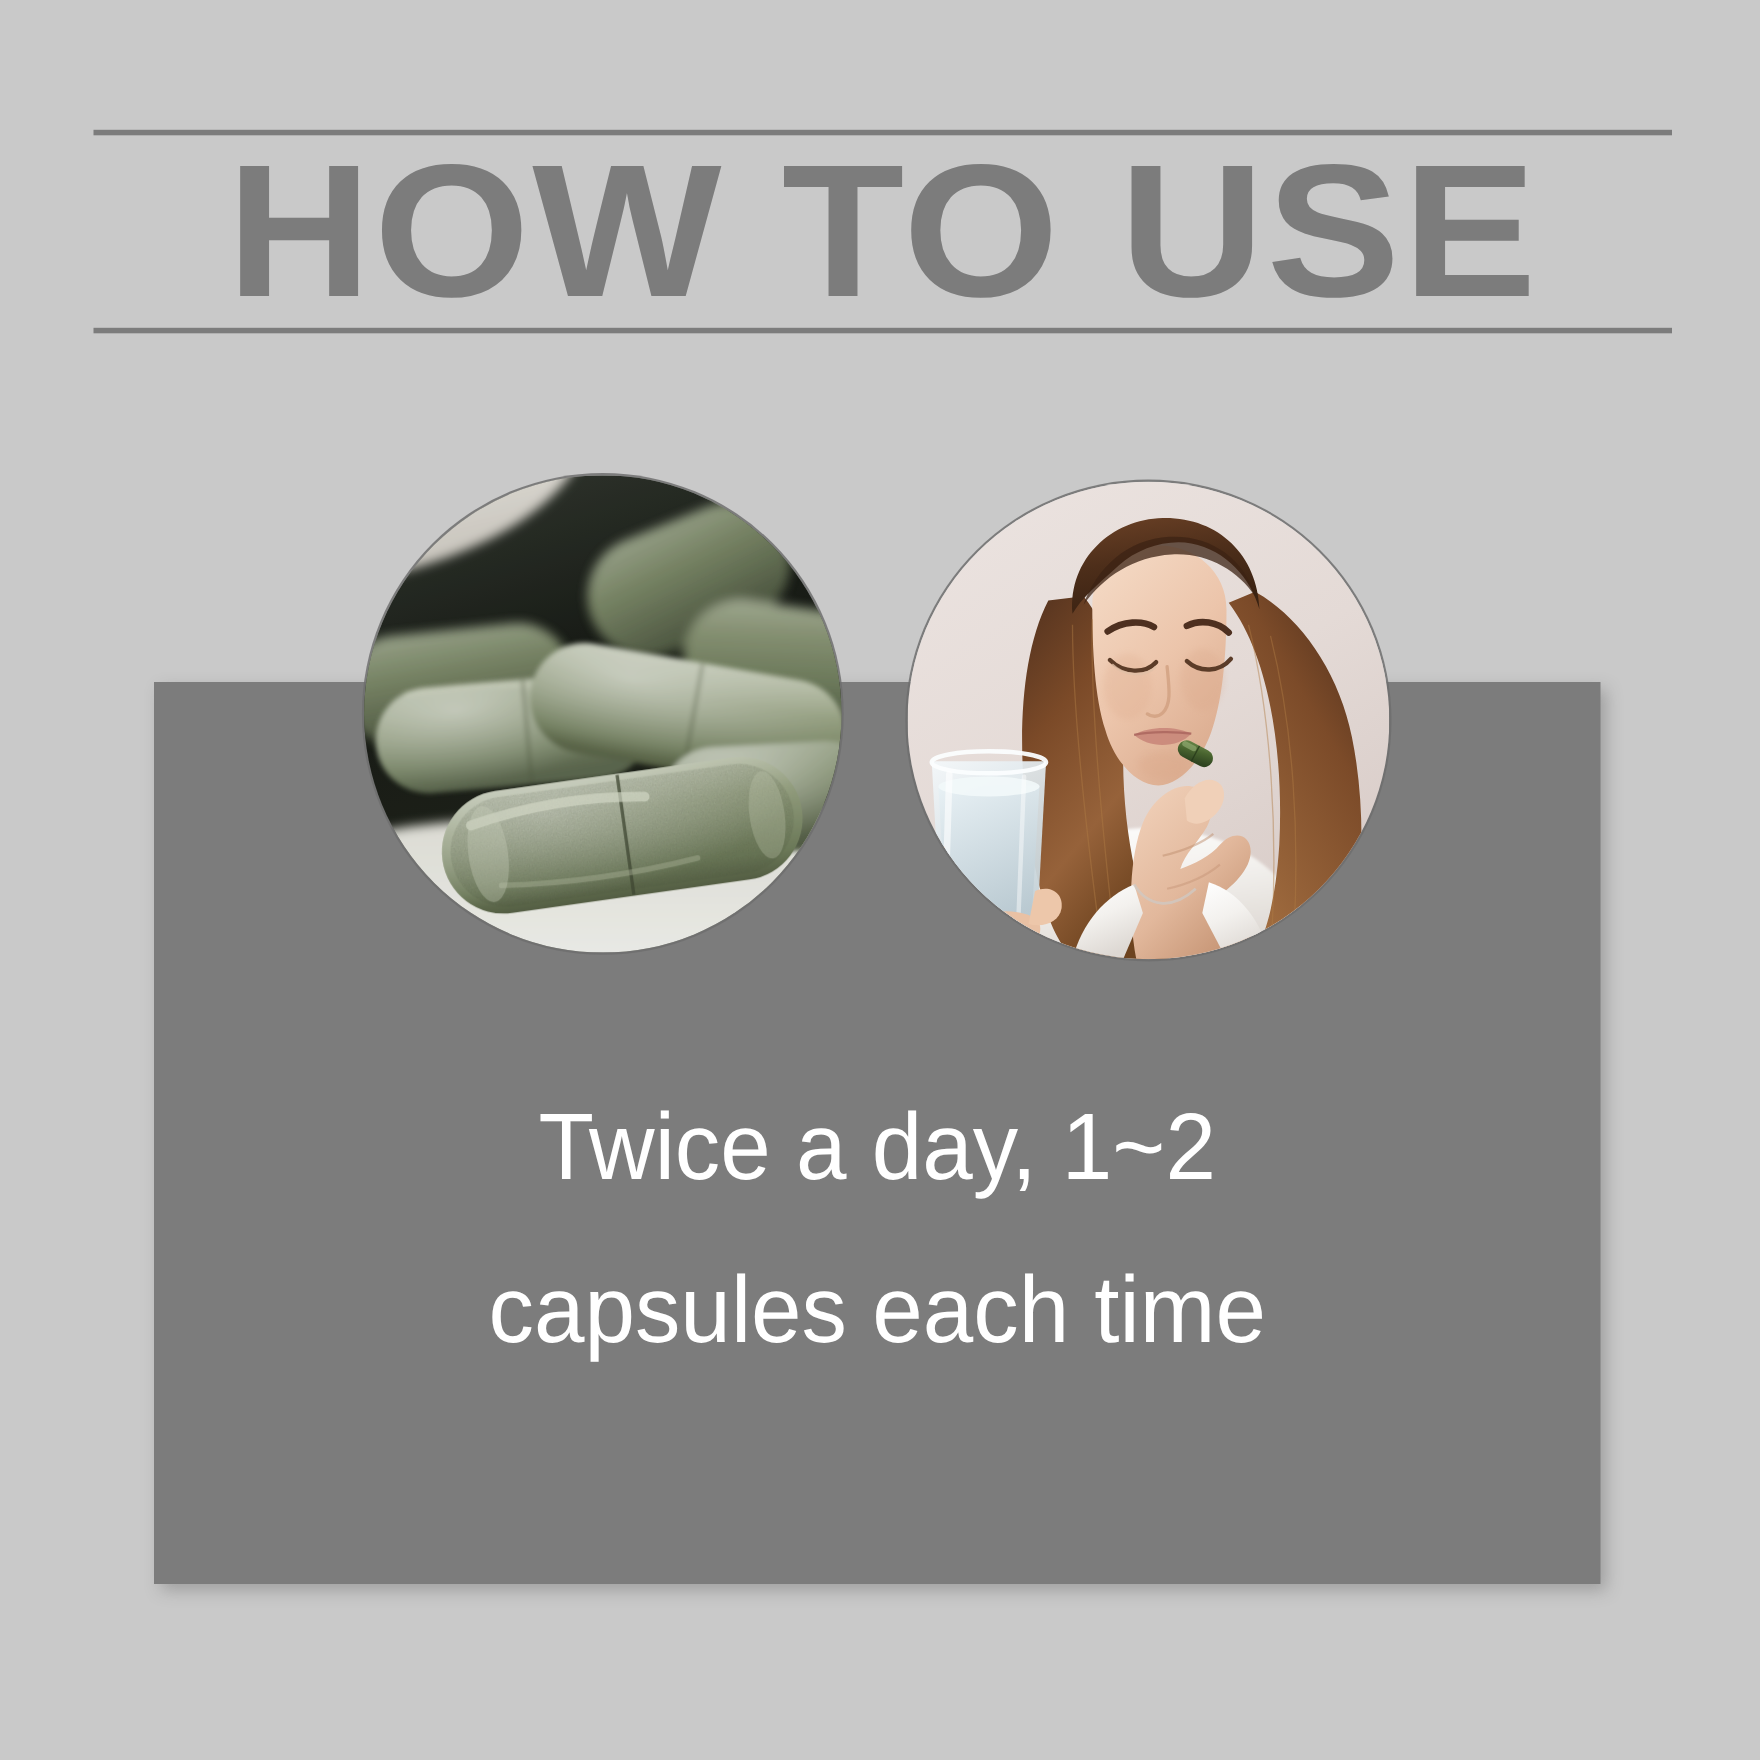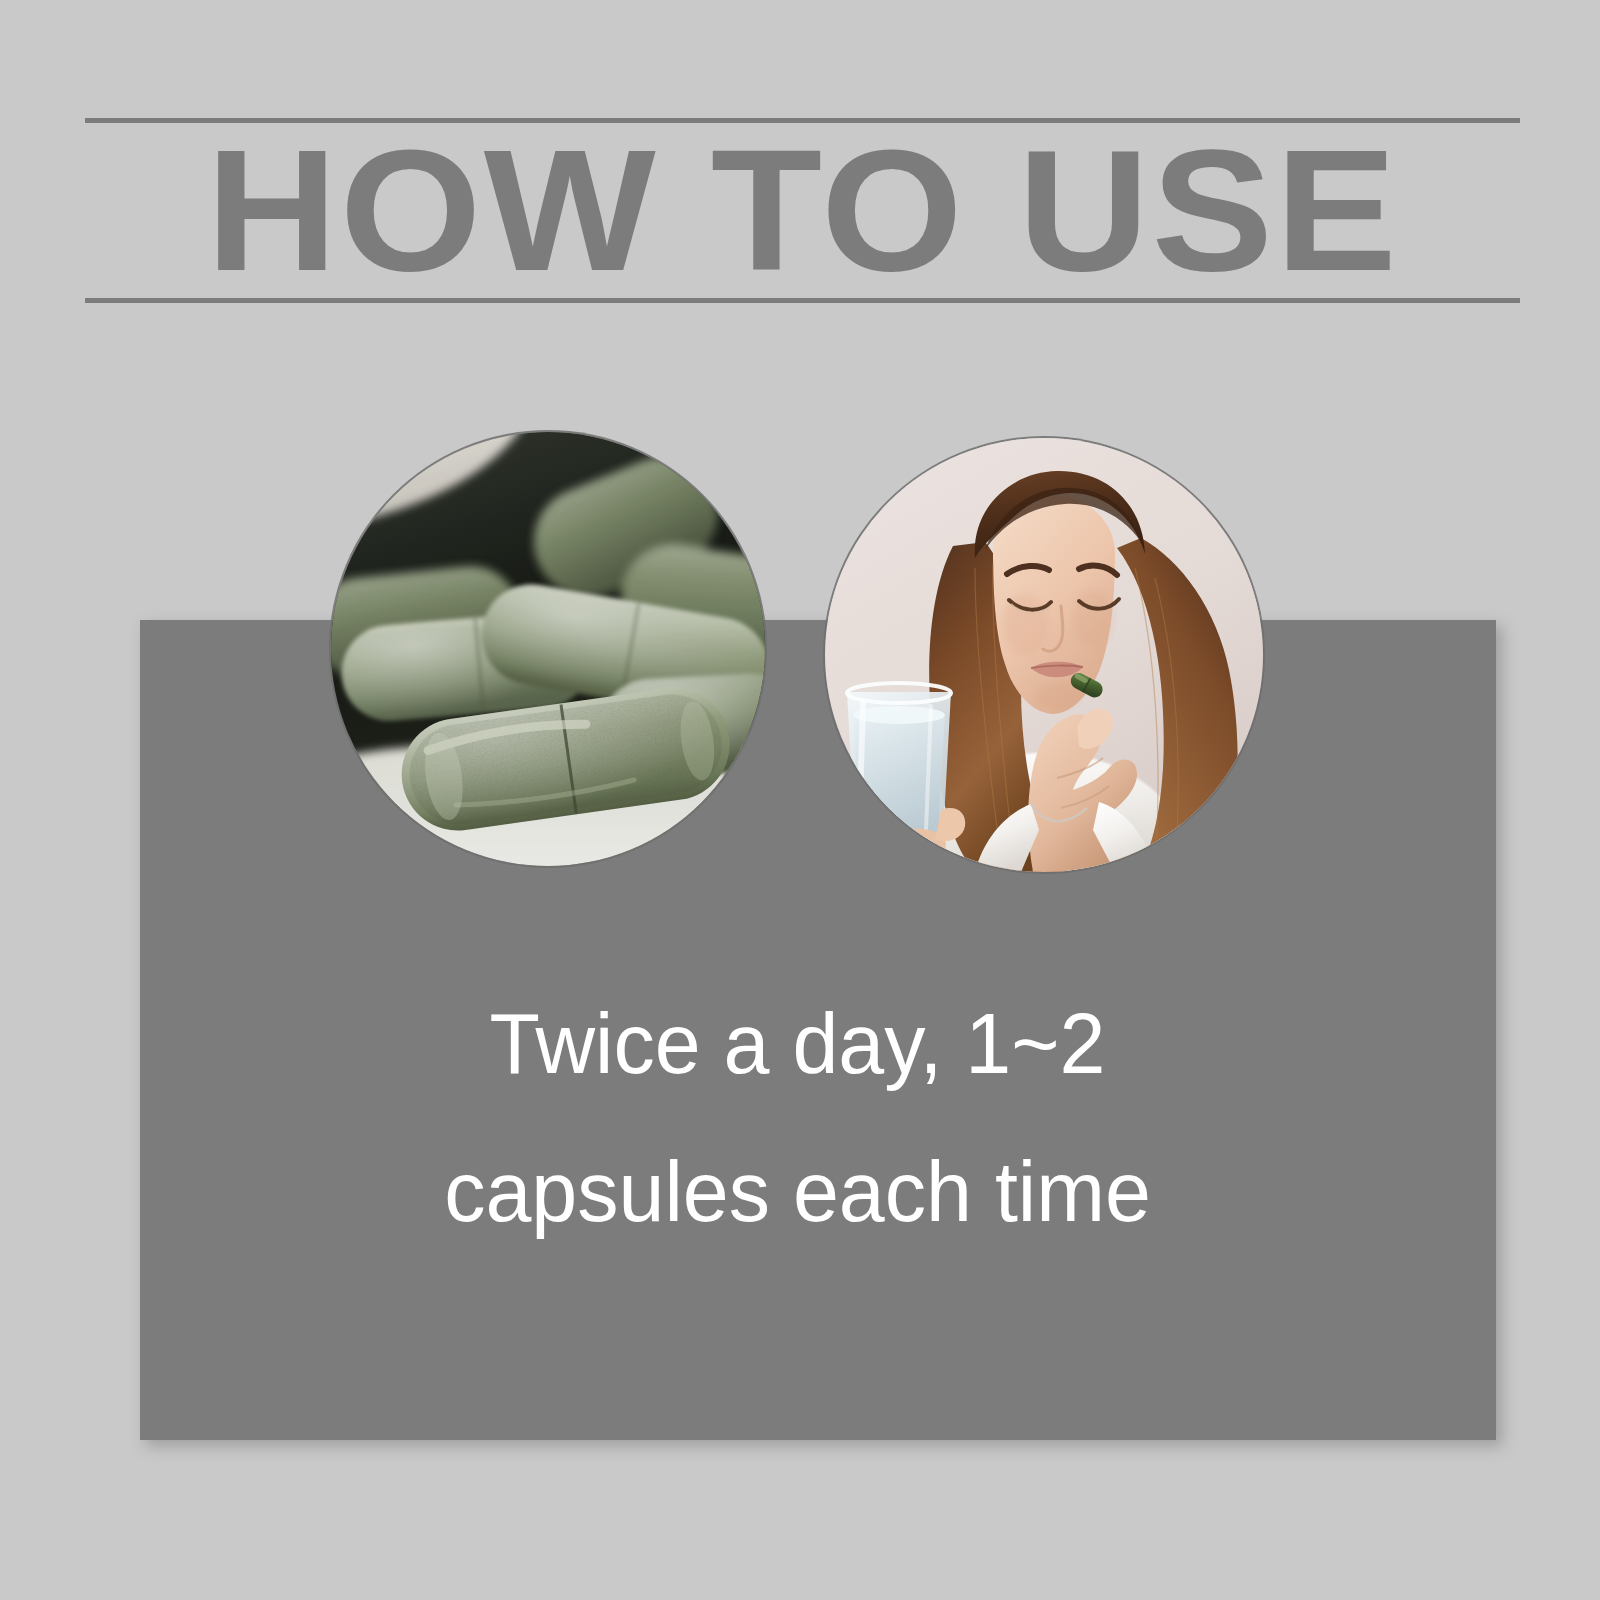--- a/index.html
+++ b/index.html
@@ -39,21 +39,20 @@
     user-select:none;
   }
 
   
   .panel{
     position:absolute;
     left:140px; top:620px;
     width:1315px; height:820px;
     background:#7c7c7c;
     box-shadow: 6px 6px 14px rgba(90,90,90,0.38);
-    padding-left: 41px;
   }
   .panel-text{
     position:absolute;
     left:0; top:350px; width:1315px;
     text-align:center;
     color:#ffffff;
     font-family:"Liberation Sans Narrow","Liberation Sans",sans-serif;
     font-weight:300;
     font-size:86px;
     line-height:1.72;

